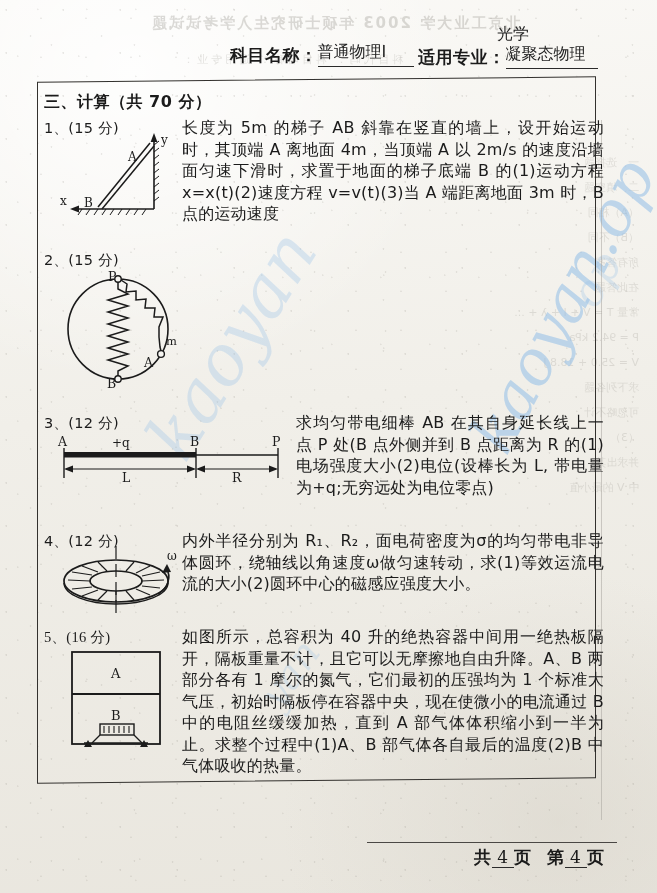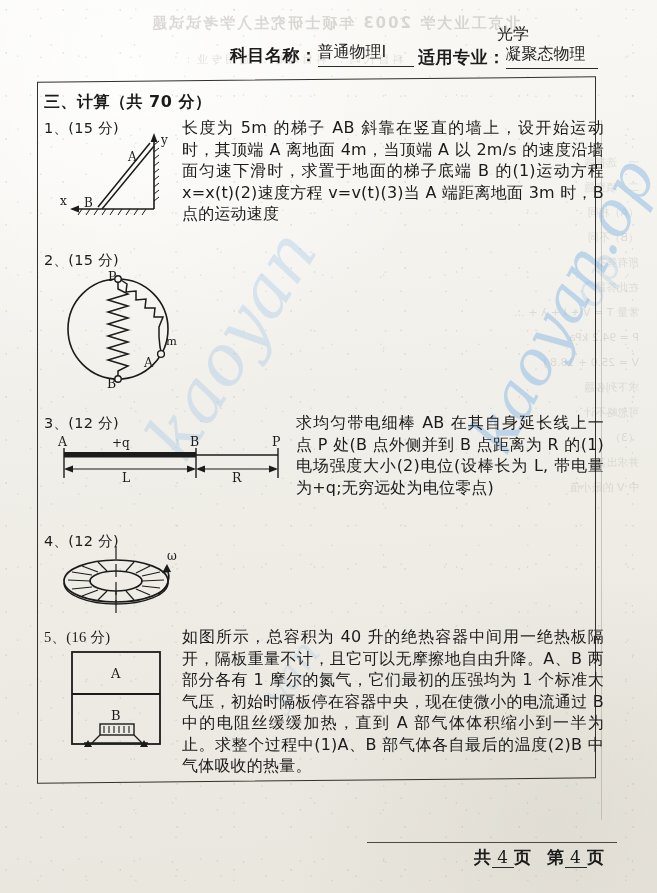--- a/index.html
+++ b/index.html
@@ -391,20 +391,21 @@
             <line x1="44" y1="18" x2="53" y2="27"></line>
             <line x1="28" y1="22" x2="44" y2="28"></line>
           </g>
 
           <path d="M104,50 C114,44 118,33 112,24" fill="none" stroke="#1b1b1b" stroke-width="1.6"></path>
           <polygon points="113,20 108,29 117,28" fill="#1b1b1b"></polygon>
           <text x="113" y="16" font-size="12" font-family="DejaVu Serif, serif" fill="#1b1b1b">ω</text>
         </svg>
       </div>
 
+      <div class="prob-body" style="margin-left:138px;">内外半径分别为 R₁、R₂，面电荷密度为σ的均匀带电非导体圆环，绕轴线以角速度ω做匀速转动，求(1)等效运流电流的大小(2)圆环中心的磁感应强度大小。</div>
     </div>
 
     <div class="prob" style="height:135px; margin-top:10px;">
       <div class="prob-num" style="top:2px;font-family:Liberation Serif, serif;">5、(16 分)</div>
 
       <div class="fig" style="left:18px; top:22px;">
         <svg width="112" height="102" viewBox="0 0 112 102">
 
           <rect x="10" y="4" width="88" height="92" fill="none" stroke="#1b1b1b" stroke-width="1.8"></rect>
 

